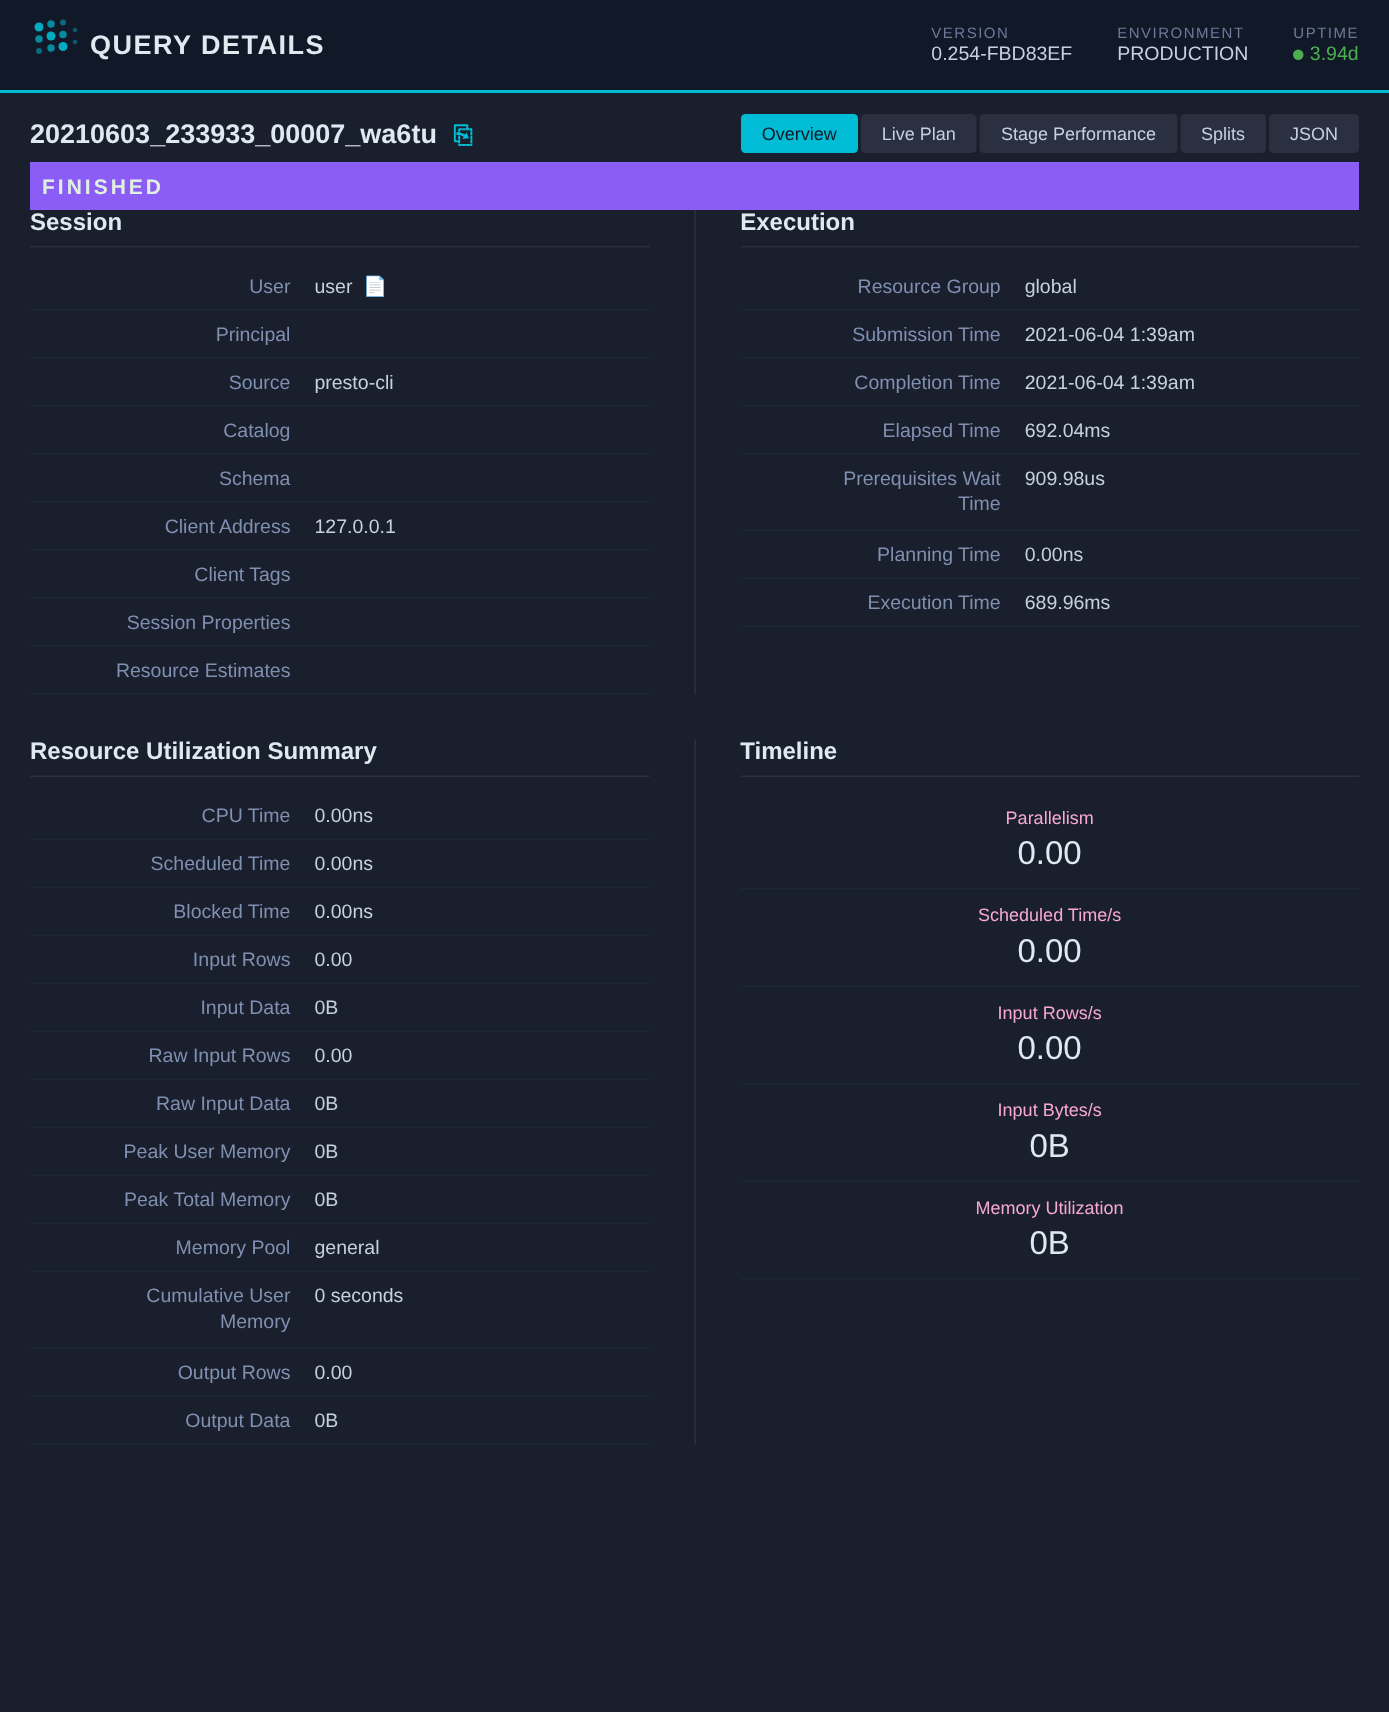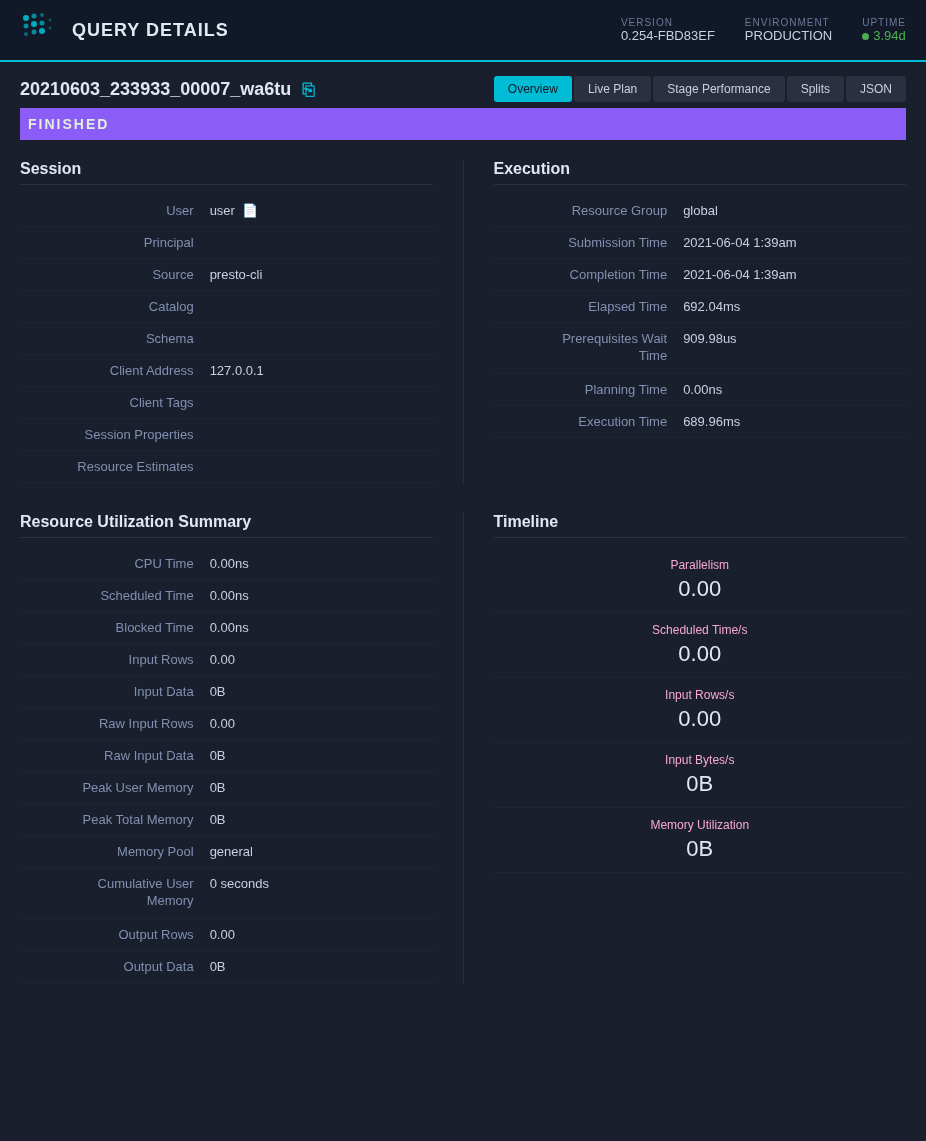--- a/index.html
+++ b/index.html
@@ -16,21 +16,21 @@
     .header {
       background-color: #111827;
       display: flex;
       align-items: center;
       padding: 12px 20px;
       border-bottom: 2px solid #00bcd4;
     }
     .logo-area {
       display: flex;
       align-items: center;
-      gap: 16px;
+      gap: 4px;
       flex: 1;
     }
     .logo-dots {
       width: 36px;
       height: 36px;
     }
     .header-title {
       color: #e0e8f0;
       font-size: 18px;
       font-weight: 600;
@@ -118,21 +118,20 @@
       color: #e0f0e0;
       letter-spacing: 2px;
       margin: 0 20px 0 20px;
     }
 
     
     .two-col {
       display: flex;
       gap: 0;
       padding: 0 20px;
-      margin-top: 20px;
     }
     .col-left {
       flex: 1;
       padding-right: 30px;
       border-right: 1px solid #2a3040;
     }
     .col-right {
       flex: 1;
       padding-left: 30px;
     }

